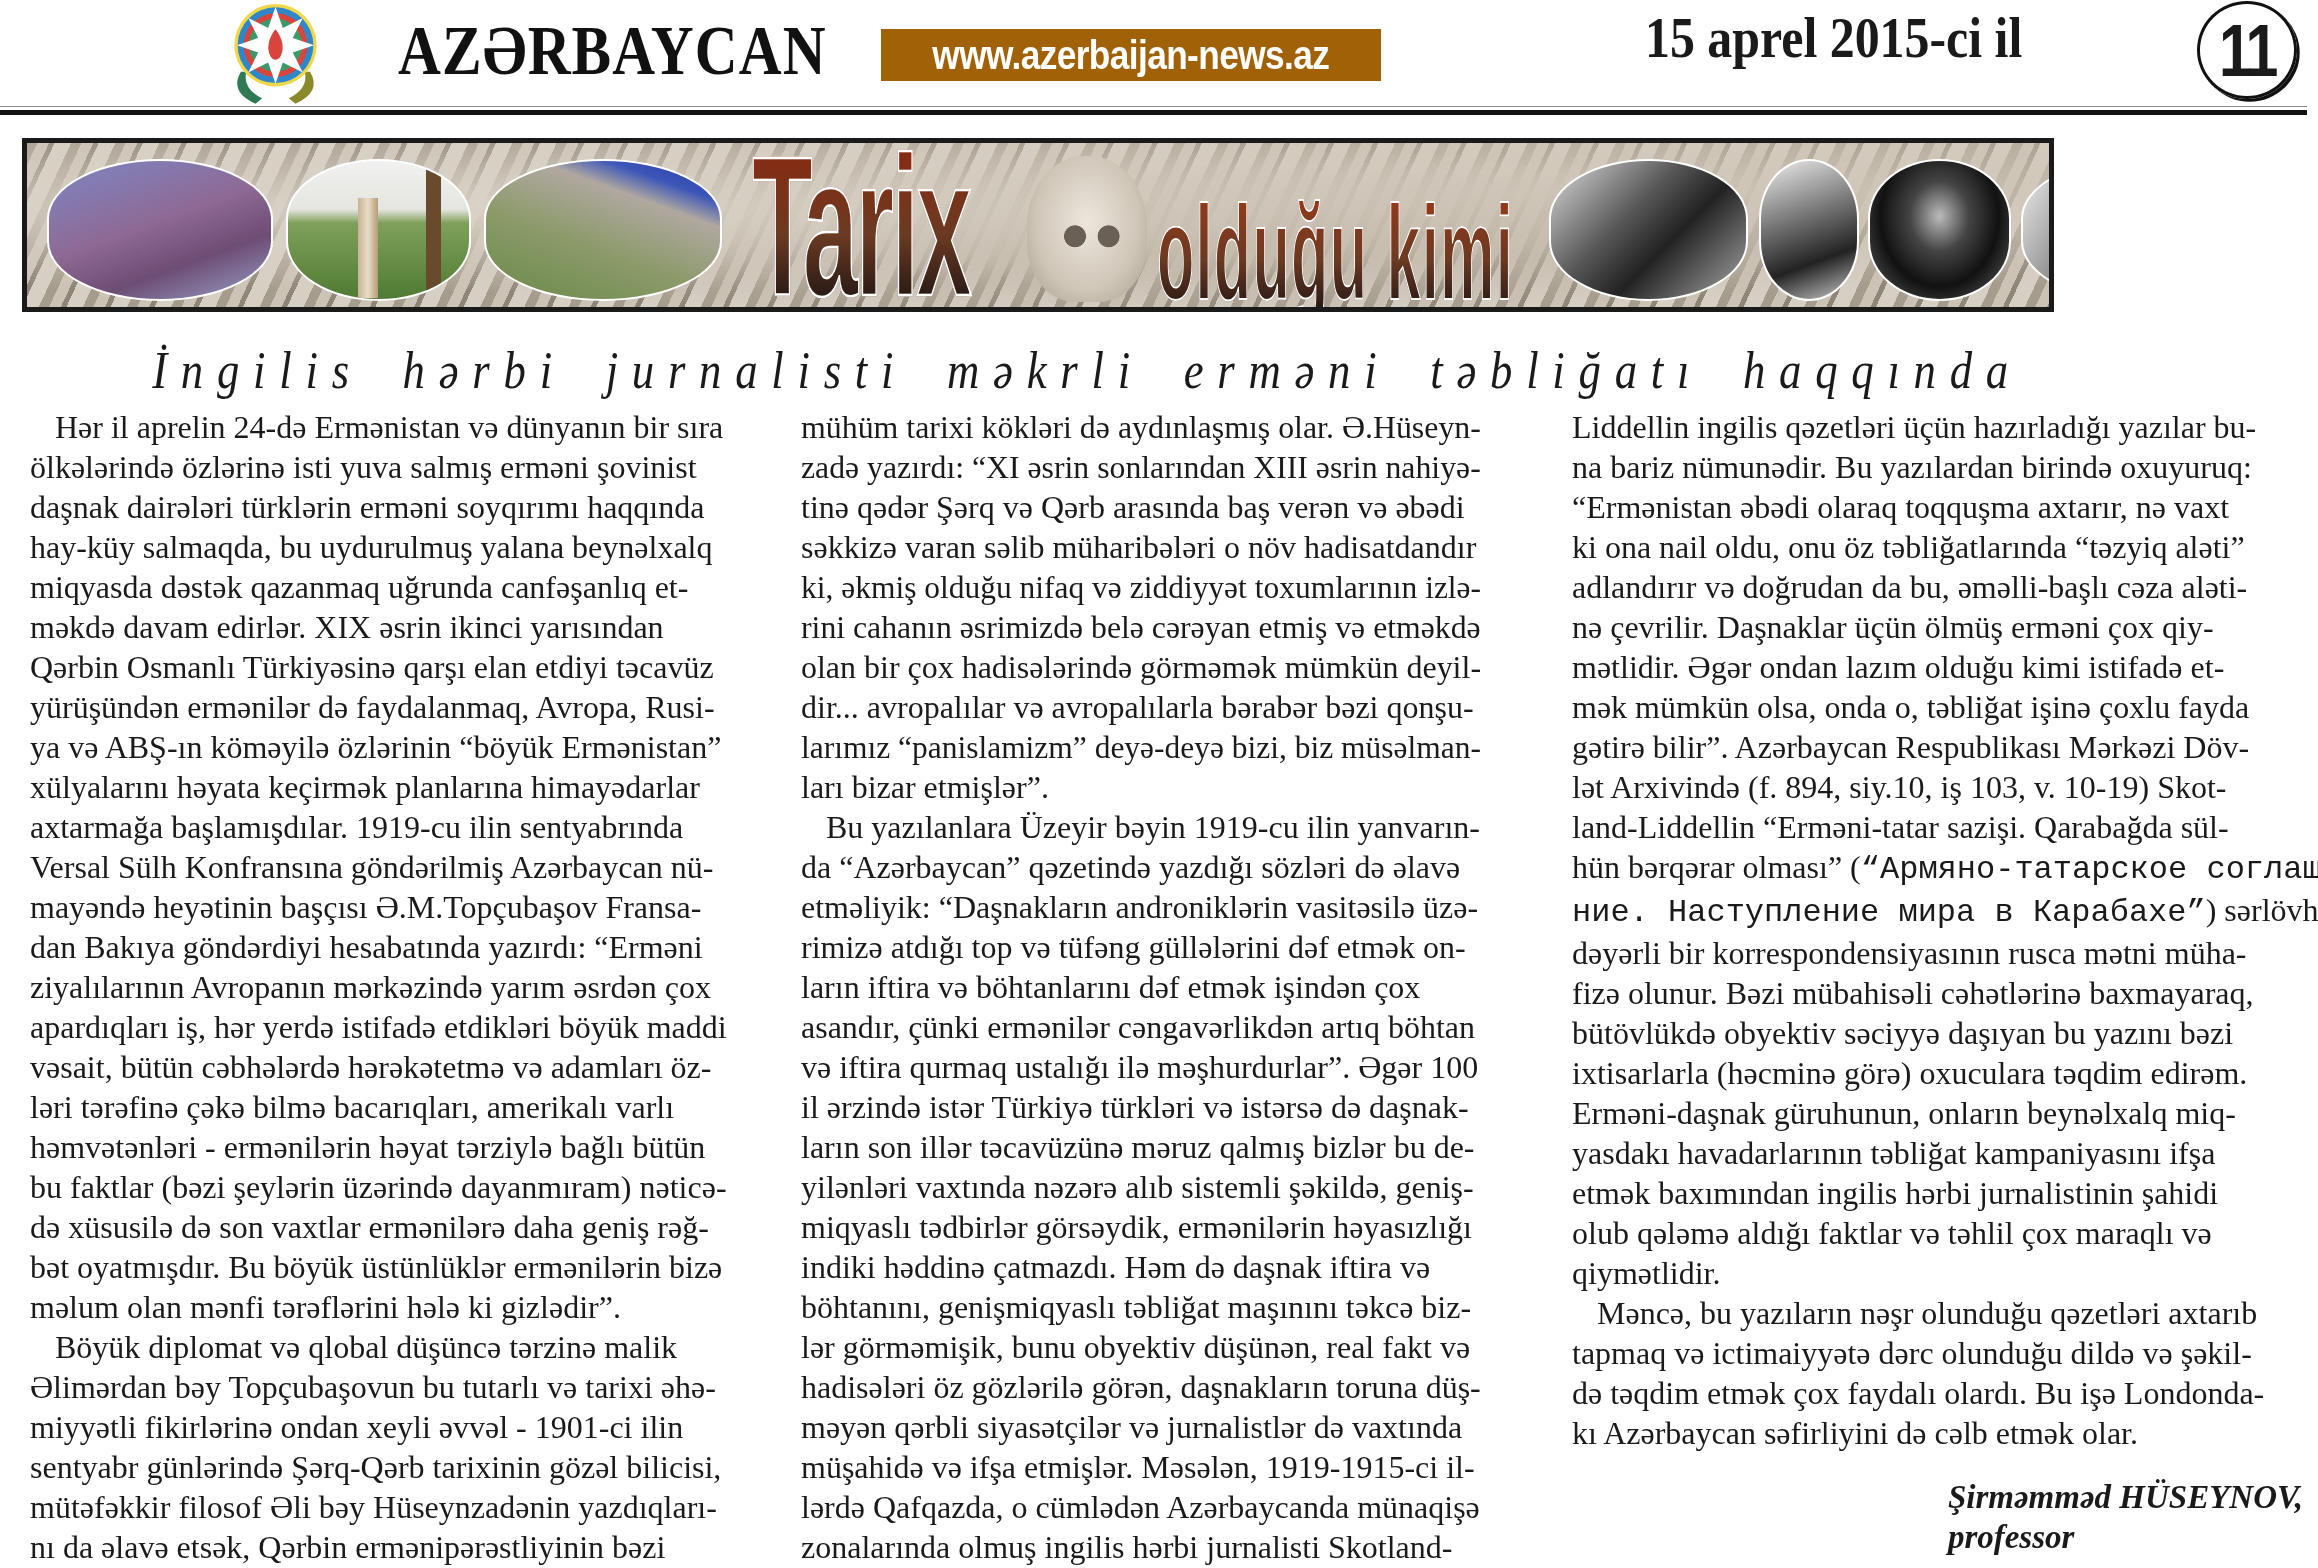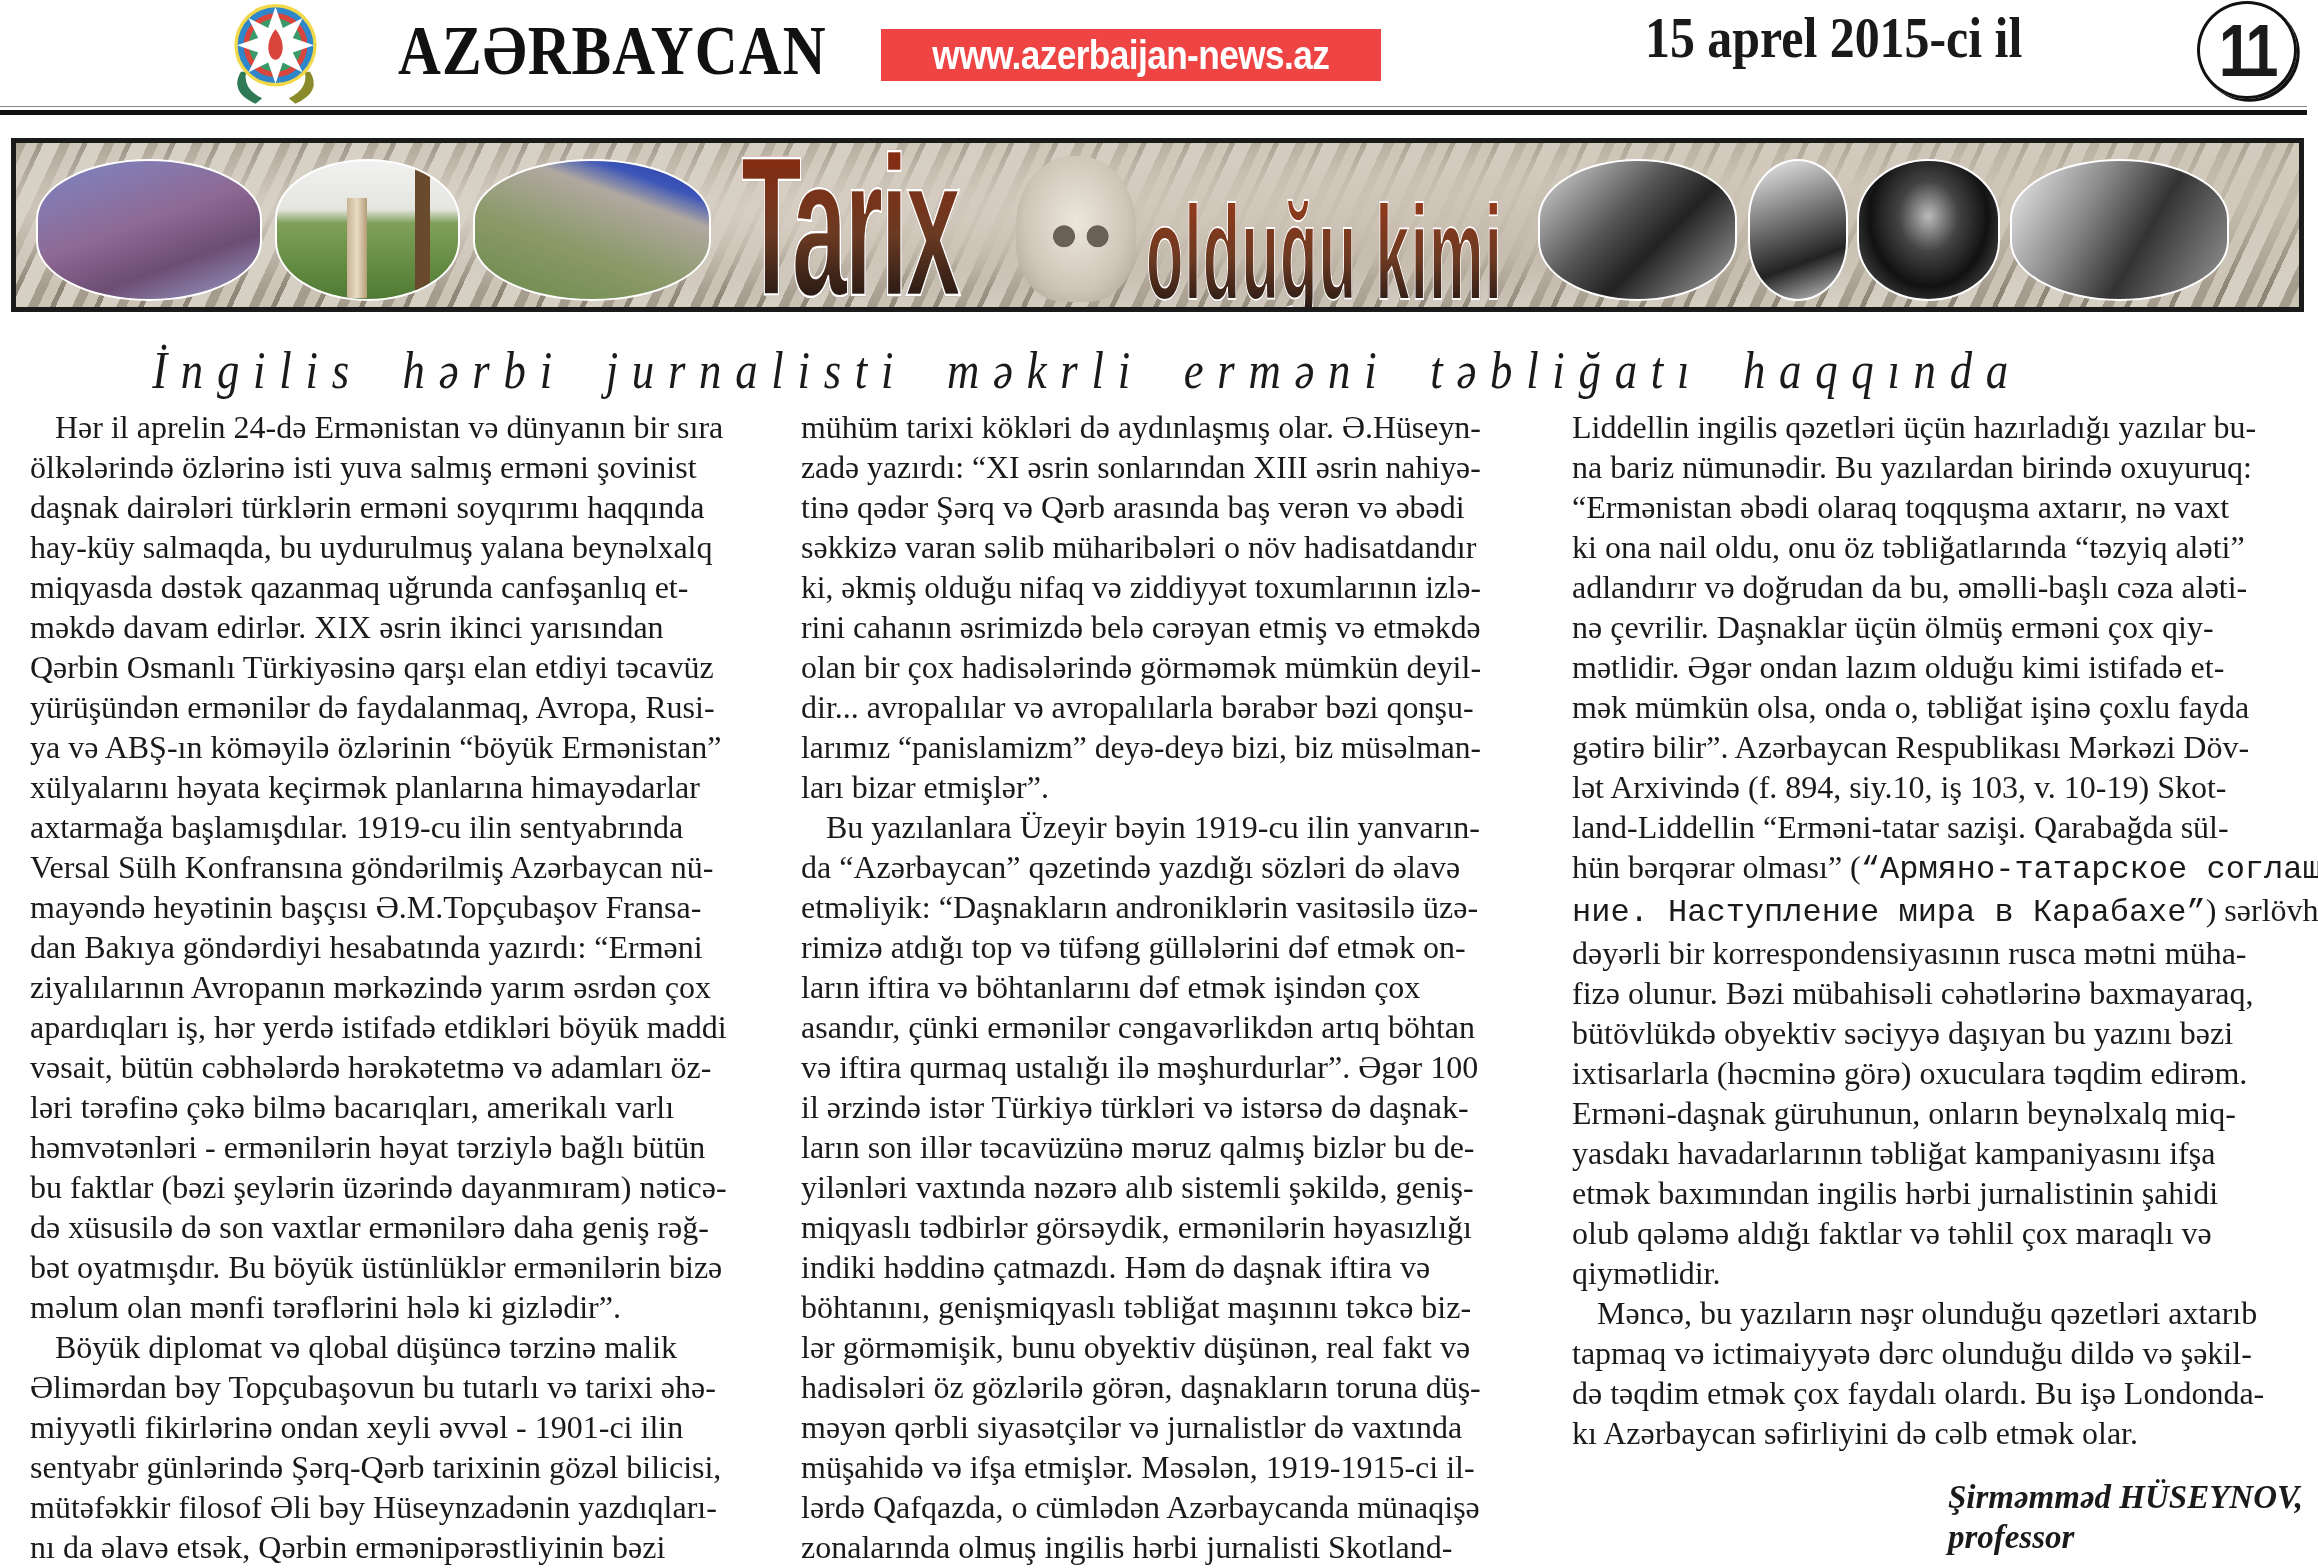--- a/index.html
+++ b/index.html
@@ -5,36 +5,36 @@
   html, body { margin:0; padding:0; background:#ffffff; }
   body { width:2319px; height:1569px; position:relative; overflow:hidden;
          font-family:"Liberation Serif","DejaVu Serif",serif; color:#1a1a1a; }
 
   
   .masthead { position:absolute; left:0; top:0; width:2201px; height:118px; }
   .emblem { position:absolute; left:219px; top:0; width:113px; height:105px; }
   .paper-title { position:absolute; left:398px; top:14.6px; font-size:69px; line-height:73px;
                  font-weight:bold; letter-spacing:1.3px; transform:scaleX(0.86); transform-origin:left top;
                  color:#111; }
-  .url-box { position:absolute; left:881px; top:29px; width:500px; height:52px; background:#ef4444;
+  .url-box { position:absolute; left:881px; top:29px; width:500px; height:52px; background:#a16207;
              color:#fff; font-family:"Liberation Sans","DejaVu Sans",sans-serif; font-weight:bold;
              font-size:41px; line-height:52px; text-align:center; letter-spacing:-0.7px; }
   .url-box span { display:inline-block; transform:scaleX(0.86); }
   .issue-date { position:absolute; left:1645px; top:5.3px; font-size:58px; line-height:66px; font-weight:bold;
                 transform:scaleX(0.86); transform-origin:left top; white-space:nowrap; }
   .page-no { position:absolute; left:2197px; top:1.3px; width:100px; height:98px; border:3.3px solid #111;
              border-radius:50%; box-sizing:border-box; text-align:center;
              font-family:"Liberation Sans","DejaVu Sans",sans-serif; font-weight:bold; font-size:74px;
              line-height:93px; letter-spacing:-4px; box-shadow:2.7px 2.7px 0 #111; }
   .page-no span { display:inline-block; transform:scaleX(0.8); }
   .masthead-rule { position:absolute; left:0; top:110px; width:2307px; height:5.3px; background:#111; }
   .masthead-rule-thin { position:absolute; left:0; top:106px; width:2307px; height:1.3px; background:#888; }
 
   
-  .banner { position:absolute; left:11px; top:138px; width:2293px; height:174px; box-sizing:border-box;
+  .banner { position:absolute; left:22px; top:138px; width:2032px; height:174px; box-sizing:border-box;
             border:5.3px solid #1a1a1a;
             background:
               radial-gradient(ellipse at 20% 40%, #d9d2c6 0%, transparent 60%),
               radial-gradient(ellipse at 55% 60%, #bdb3a4 0%, transparent 55%),
               radial-gradient(ellipse at 80% 30%, #cfc6b8 0%, transparent 60%),
               repeating-linear-gradient(115deg, #a69c8e 0 9.3px, #cbc3b6 9.3px 20px, #8f8678 20px 25px, #d6cfc4 25px 40px);
             overflow:hidden; }
   .oval { position:absolute; top:16px; height:142px; border:2.7px solid #fff; border-radius:50%/42%;
           box-sizing:border-box; overflow:hidden; }
   .oval-1 { left:20px; width:226px;

